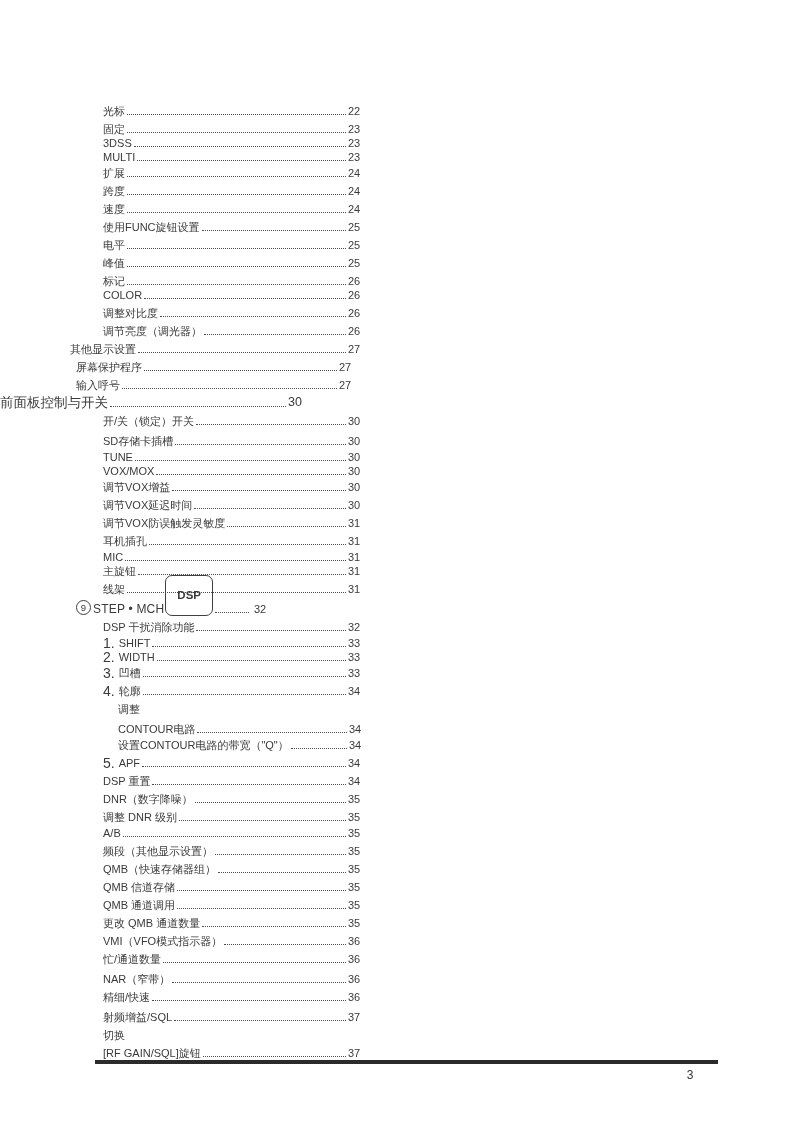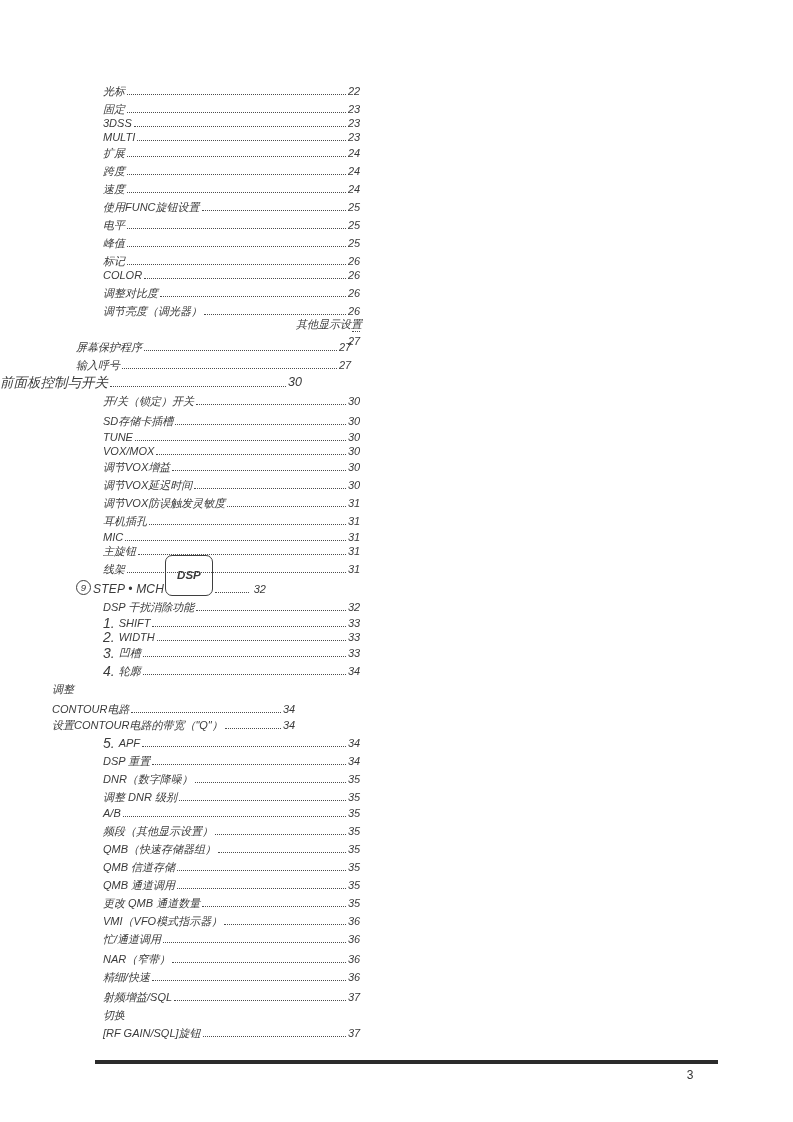--- a/index.html
+++ b/index.html
@@ -1,30 +1,30 @@
 <!DOCTYPE html>
 <html><head>
 <meta charset="utf-8">
 <style>
   html,body{margin:0;padding:0;background:#ffffff;}
   body{
     width:793px;height:1122px;position:relative;overflow:hidden;
     font-family:"Liberation Sans",sans-serif;color:#3a3a3a;
   }
   .page{position:absolute;inset:0;background:#fff;}
-  .toc{position:absolute;left:0;top:80px;font-style:italic;}
+  .toc{position:absolute;left:0;top:100px;}
   .row{
     display:flex;align-items:flex-end;height:18px;box-sizing:border-box;
     font-size:11px;line-height:13px;white-space:nowrap;
   }
   .L0{width:302px;}
-  .L1{margin-left:70px;width:292px;flex-direction:column;}
+  .L1{margin-left:70px;width:292px;}
   .L2{margin-left:76px;width:277px;}
   .L3{margin-left:103px;width:259px;}
-  .L4{margin-left:52px;width:245px;}
+  .L4{margin-left:118px;width:245px;}
   .chapter{font-size:13.5px;line-height:15px;}
   .chapter .pg{font-size:12.5px;}
   .lbl{flex:0 0 auto;}
   .lead{
     flex:1 1 auto;border-bottom:1.4px dotted #4c4c4c;
     margin:0 2px 3px 2px;min-width:8px;
   }
   .pg{flex:0 0 auto;min-width:14px;text-align:left;font-size:11px;}
   .numpfx{font-size:14px;line-height:14px;margin-right:4px;}
   .circ{
@@ -305,21 +305,21 @@
         <span class="lbl">更改 QMB 通道数量</span>
         <span class="lead"></span>
         <span class="pg">35</span>
       </div>
       <div class="row L3">
         <span class="lbl">VMI（VFO模式指示器）</span>
         <span class="lead"></span>
         <span class="pg">36</span>
       </div>
       <div class="row L3">
-        <span class="lbl">忙/通道调用</span>
+        <span class="lbl">忙/通道数量</span>
         <span class="lead"></span>
         <span class="pg">36</span>
       </div>
       <div class="row L3">
         <span class="lbl">NAR（窄带）</span>
         <span class="lead"></span>
         <span class="pg">36</span>
       </div>
       <div class="row L3">
         <span class="lbl">精细/快速</span>

